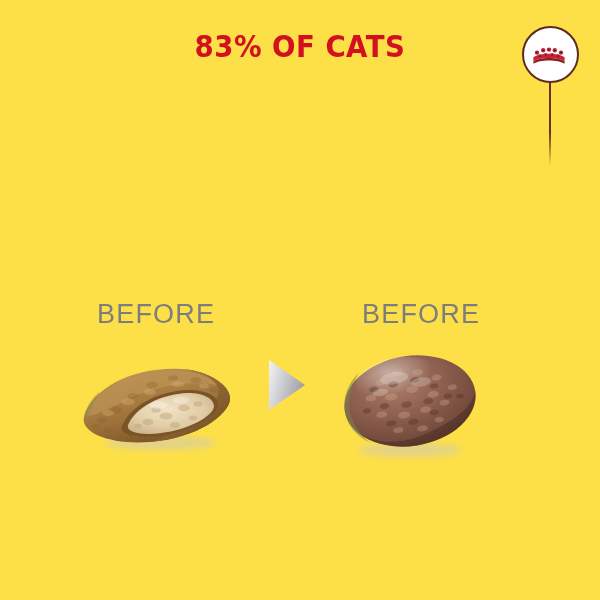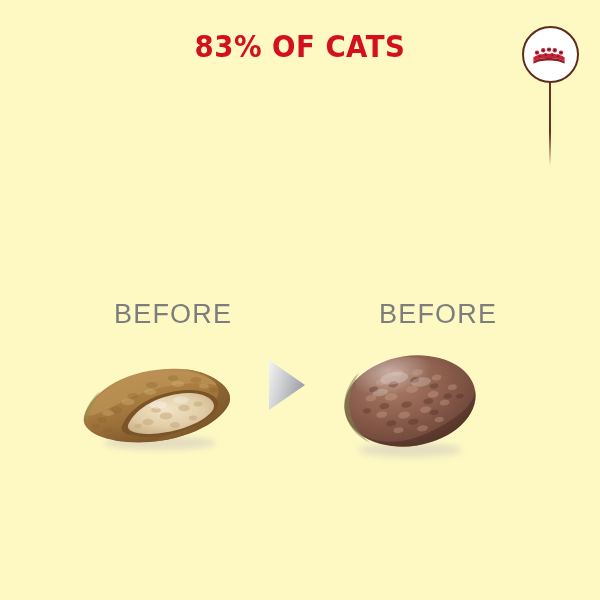--- a/index.html
+++ b/index.html
@@ -9,21 +9,21 @@
     font-family:"Liberation Sans", sans-serif;
     position:relative;
     overflow:hidden;
   }
 
   #stage {
     position:absolute;
     inset:0;
     width:600px;
     height:600px;
-    background:#fef9c3;
+    background:#fde047;
   }
 
   
   .logo-wrap {
     position:absolute;
     left:521px; top:26px;
     width:60px; height:140px;
   }
   .logo-stem {
     position:absolute;
@@ -74,21 +74,21 @@
     letter-spacing:0.4px;
     color:#6d2a22;
     transform:scaleX(0.78);
     transform-origin:center;
     white-space:nowrap;
   }
 
   
   .ba-labels {
     position:absolute;
-    left:17px; top:298px;
+    left:0; top:298px;
     width:516px;
     height:34px;
   }
   .ba-label {
     position:absolute;
     font-family:"Liberation Sans", sans-serif;
     font-weight:normal;
     font-size:27px;
     line-height:32px;
     letter-spacing:1.2px;

